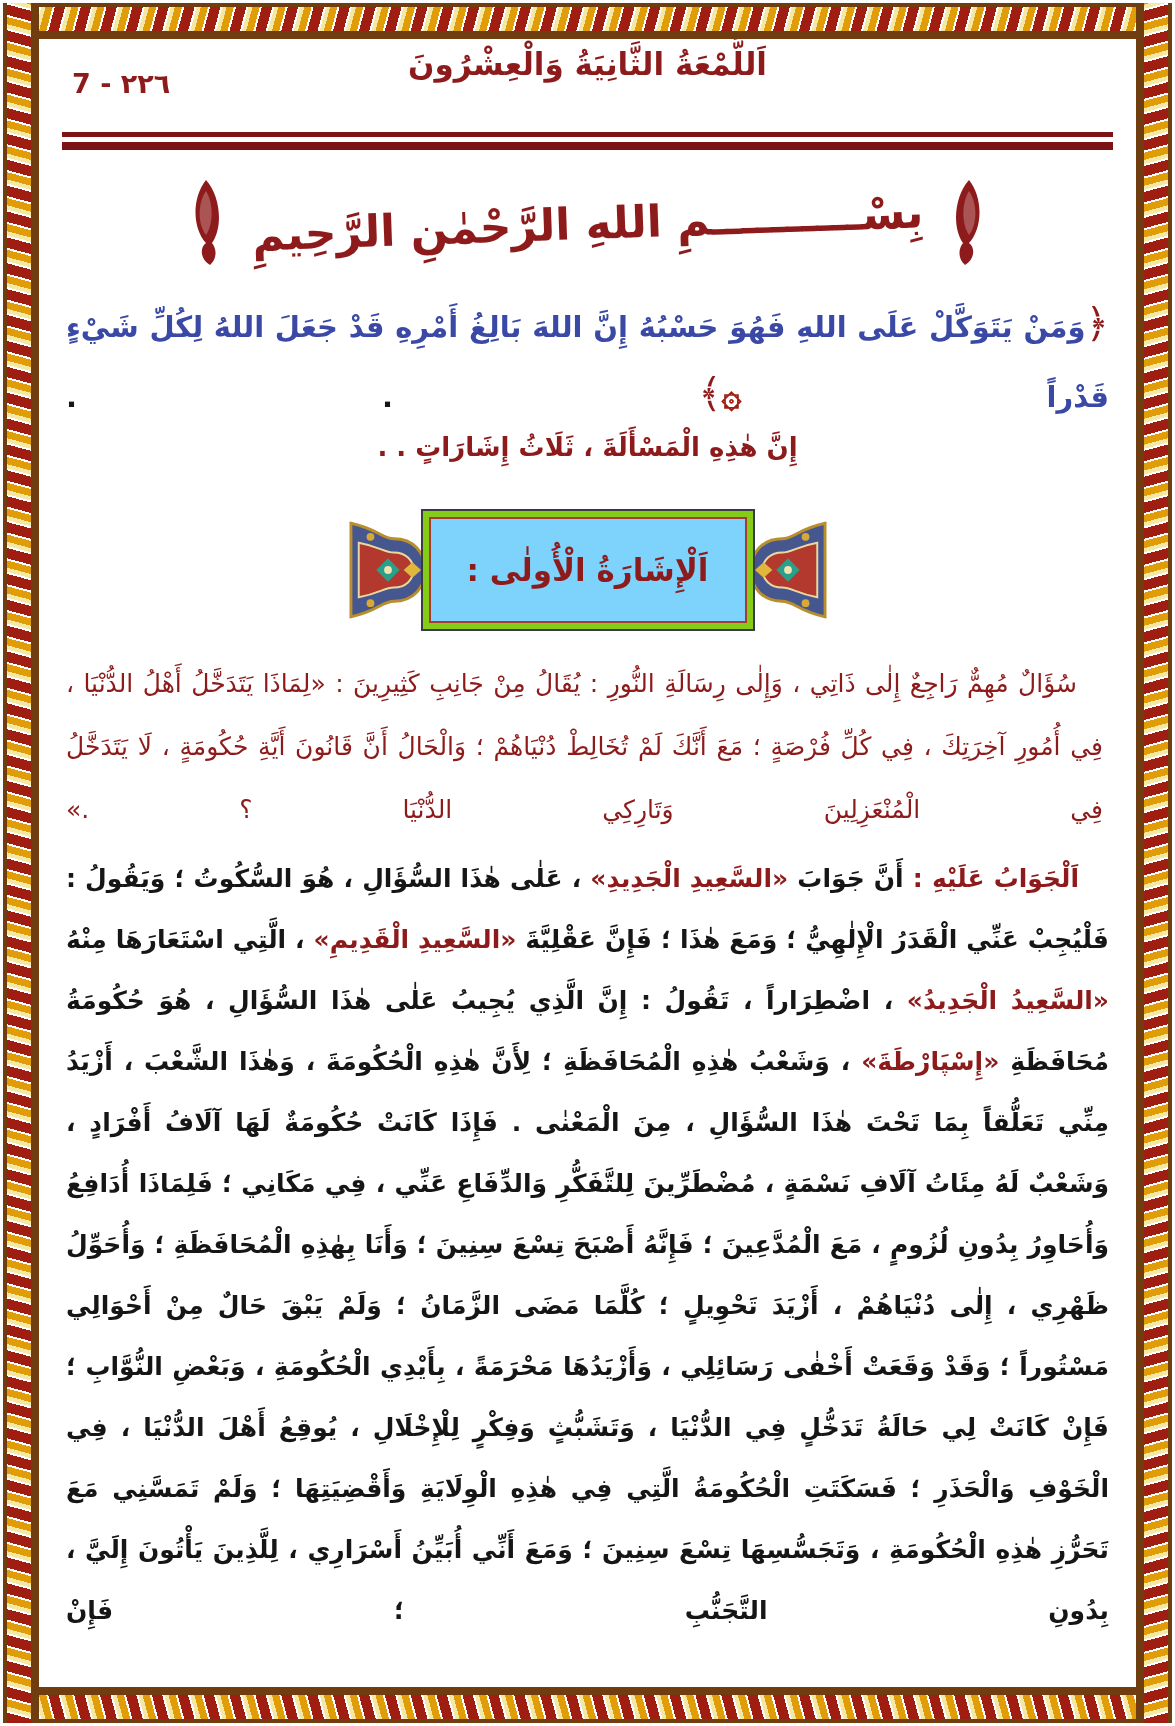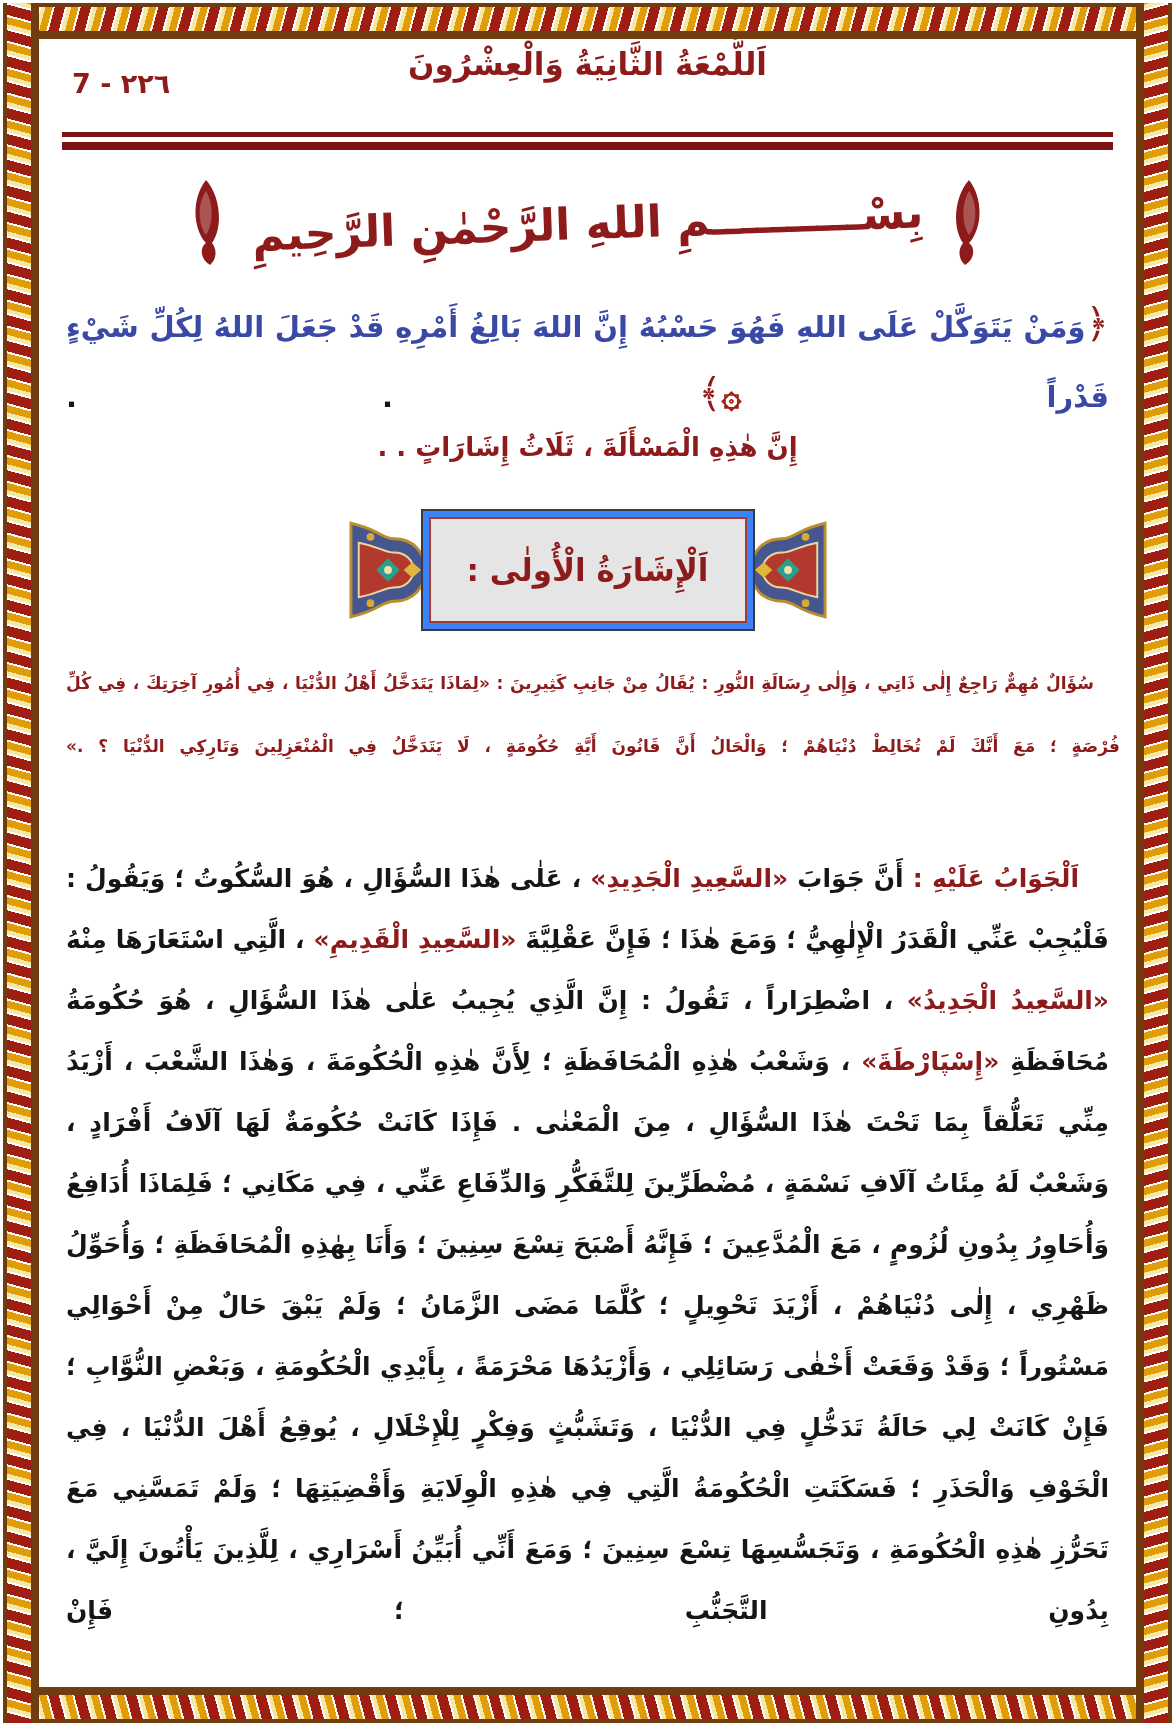--- a/index.html
+++ b/index.html
@@ -90,32 +90,32 @@
   }
 
   
   .box-row{
     top:492px;left:0;right:0;height:156px;
     display:flex;align-items:center;justify-content:center;
   }
   .box-orn{width:78px;height:128px;flex:0 0 auto;margin:0 -4px;z-index:1;}
   .box-orn.mirror{transform:scaleX(-1);}
   .section-box{
-    min-width:330px;height:118px;background:#e5e5e5;z-index:2;
-    border:6px solid #3b82f6;outline:2px solid #3a3a46;
+    min-width:330px;height:118px;background:#7dd3fc;z-index:2;
+    border:6px solid #84cc16;outline:2px solid #3a3a46;
     box-shadow:inset 0 0 0 2px #a93a33;
     display:flex;align-items:center;justify-content:center;padding:0 34px;
   }
   .section-box .box-title{font-size:31px;font-weight:700;color:var(--maroon);}
 
   
   .question{
-    top:652px;left:66px;right:55px;height:196px;overflow:hidden;
+    top:652px;left:66px;right:72px;height:196px;overflow:hidden;
     direction:rtl;text-align:justify;text-align-last:justify;
-    font-size:17px;font-weight:700;color:var(--maroon);
+    font-size:25px;font-weight:400;color:var(--maroon);
     line-height:63px;text-indent:26px;
   }
   .answer{
     top:848px;left:66px;right:66px;height:812px;overflow:hidden;
     direction:rtl;text-align:justify;text-align-last:justify;
     font-size:25px;font-weight:700;color:var(--ink);
     line-height:61px;text-indent:30px;
   }
   .seg-maroon{color:var(--maroon);}
   .seg-black{color:var(--ink);}

